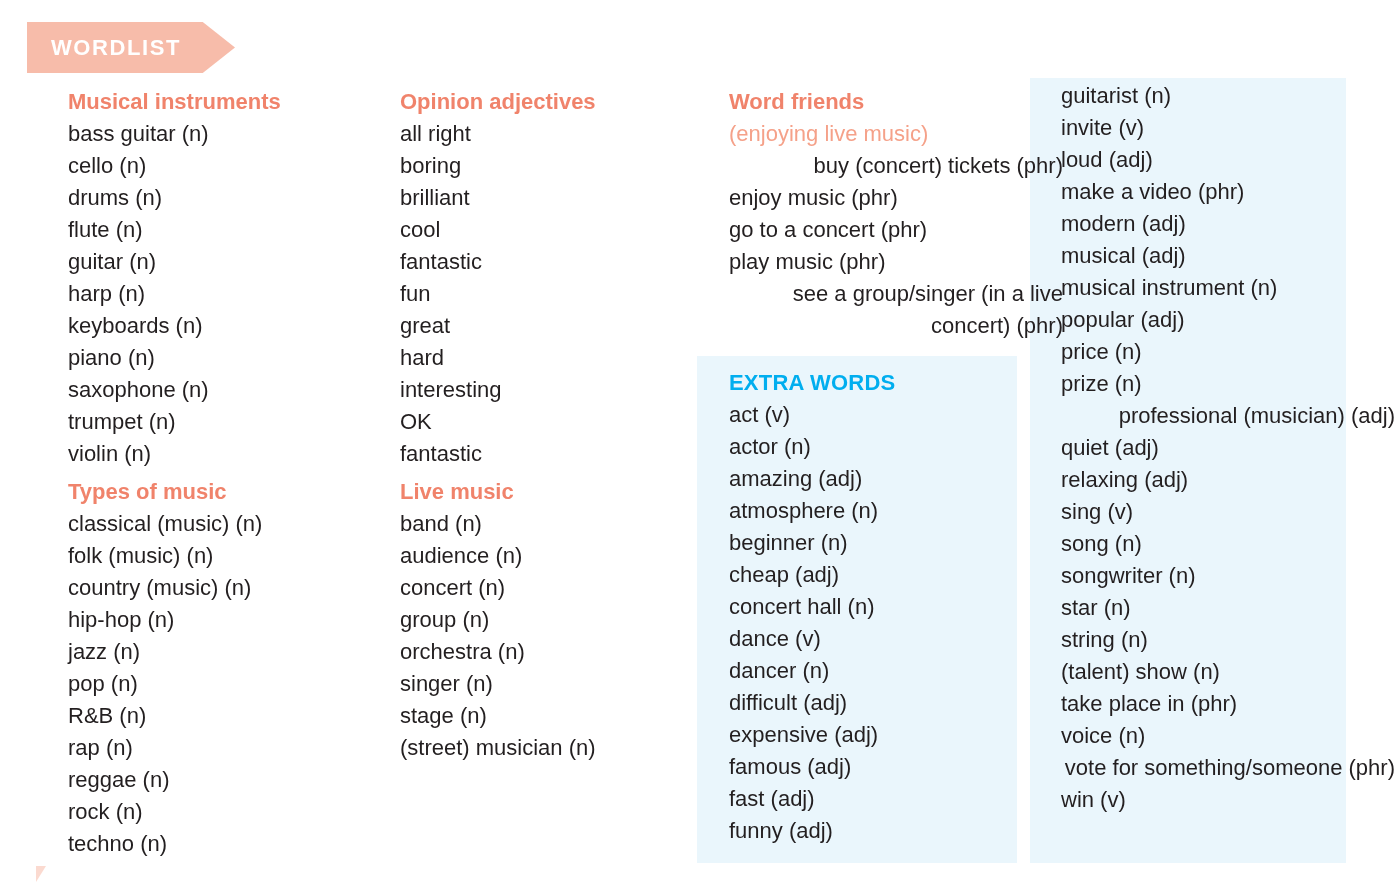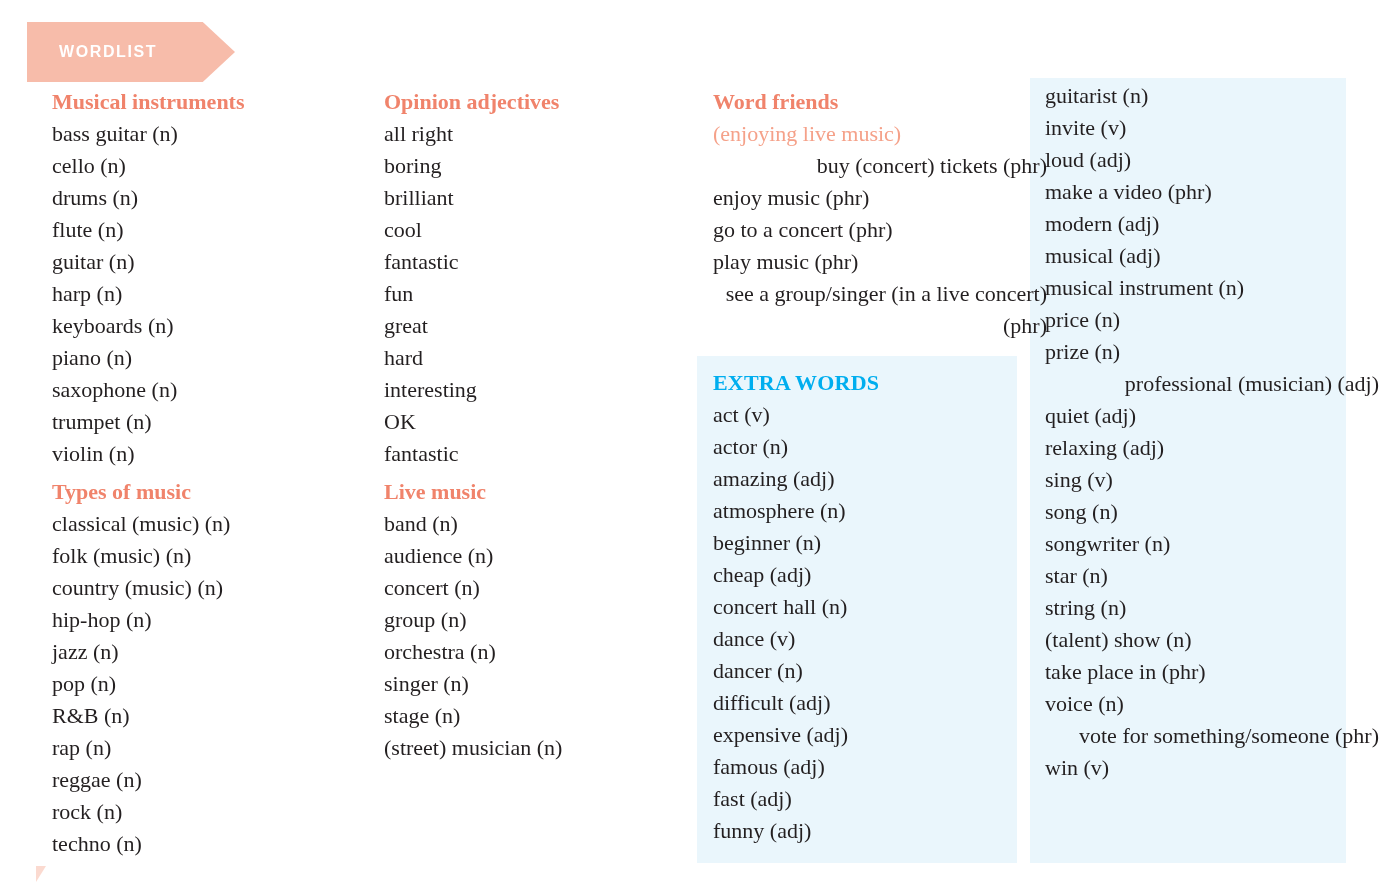--- a/index.html
+++ b/index.html
@@ -15,29 +15,29 @@
     font-family: "Liberation Sans", "DejaVu Sans", sans-serif;
     -webkit-font-smoothing: antialiased;
   }
 
   
   #wordlist-banner {
     position: absolute;
     left: 27px;
     top: 22px;
     width: 208px;
-    height: 60px;
+    height: 51px;
     background: #F7BCAA;
     color: #ffffff;
-    font-size: 16px;
+    font-size: 22px;
     font-weight: bold;
     letter-spacing: 1.6px;
     display: flex;
     align-items: center;
-    padding-left: 32px;
+    padding-left: 24px;
     box-sizing: border-box;
     -webkit-clip-path: polygon(0 0, 84.5% 0, 100% 50%, 84.5% 100%, 0 100%);
     clip-path: polygon(0 0, 84.5% 0, 100% 50%, 84.5% 100%, 0 100%);
   }
 
   
   .blue-panel {
     position: absolute;
     background: #EAF6FC;
   }
@@ -57,21 +57,21 @@
   
   .column {
     position: absolute;
     top: 0;
   }
   #column-1 { left: 52px; width: 320px; }
   #column-2 { left: 384px; width: 310px; }
   #column-3 { left: 713px; width: 300px; }
   #column-4 { left: 1045px; width: 300px; }
 
-  .section { position: absolute; left: 0; font-family: Liberation Serif, serif; }
+  .section { position: absolute; left: 16px; }
 
   .section-heading {
     color: #F0836B;
     font-size: 22px;
     font-weight: bold;
     line-height: 32px;
     white-space: nowrap;
   }
   .section-heading.cyan {
     color: #00AEEF;
@@ -247,20 +247,21 @@
 
   <div class="section" id="sec-extra-words-right">
     <ul class="word-list">
         <li>guitarist (n)</li>
         <li>invite (v)</li>
         <li>loud (adj)</li>
         <li>make a video (phr)</li>
         <li>modern (adj)</li>
         <li>musical (adj)</li>
         <li>musical instrument (n)</li>
+        <li>popular (adj)</li>
         <li>price (n)</li>
         <li>prize (n)</li>
         <li class="wrapped" style="width: 290px;">professional (musician) (adj)</li>
         <li>quiet (adj)</li>
         <li>relaxing (adj)</li>
         <li>sing (v)</li>
         <li>song (n)</li>
         <li>songwriter (n)</li>
         <li>star (n)</li>
         <li>string (n)</li>

